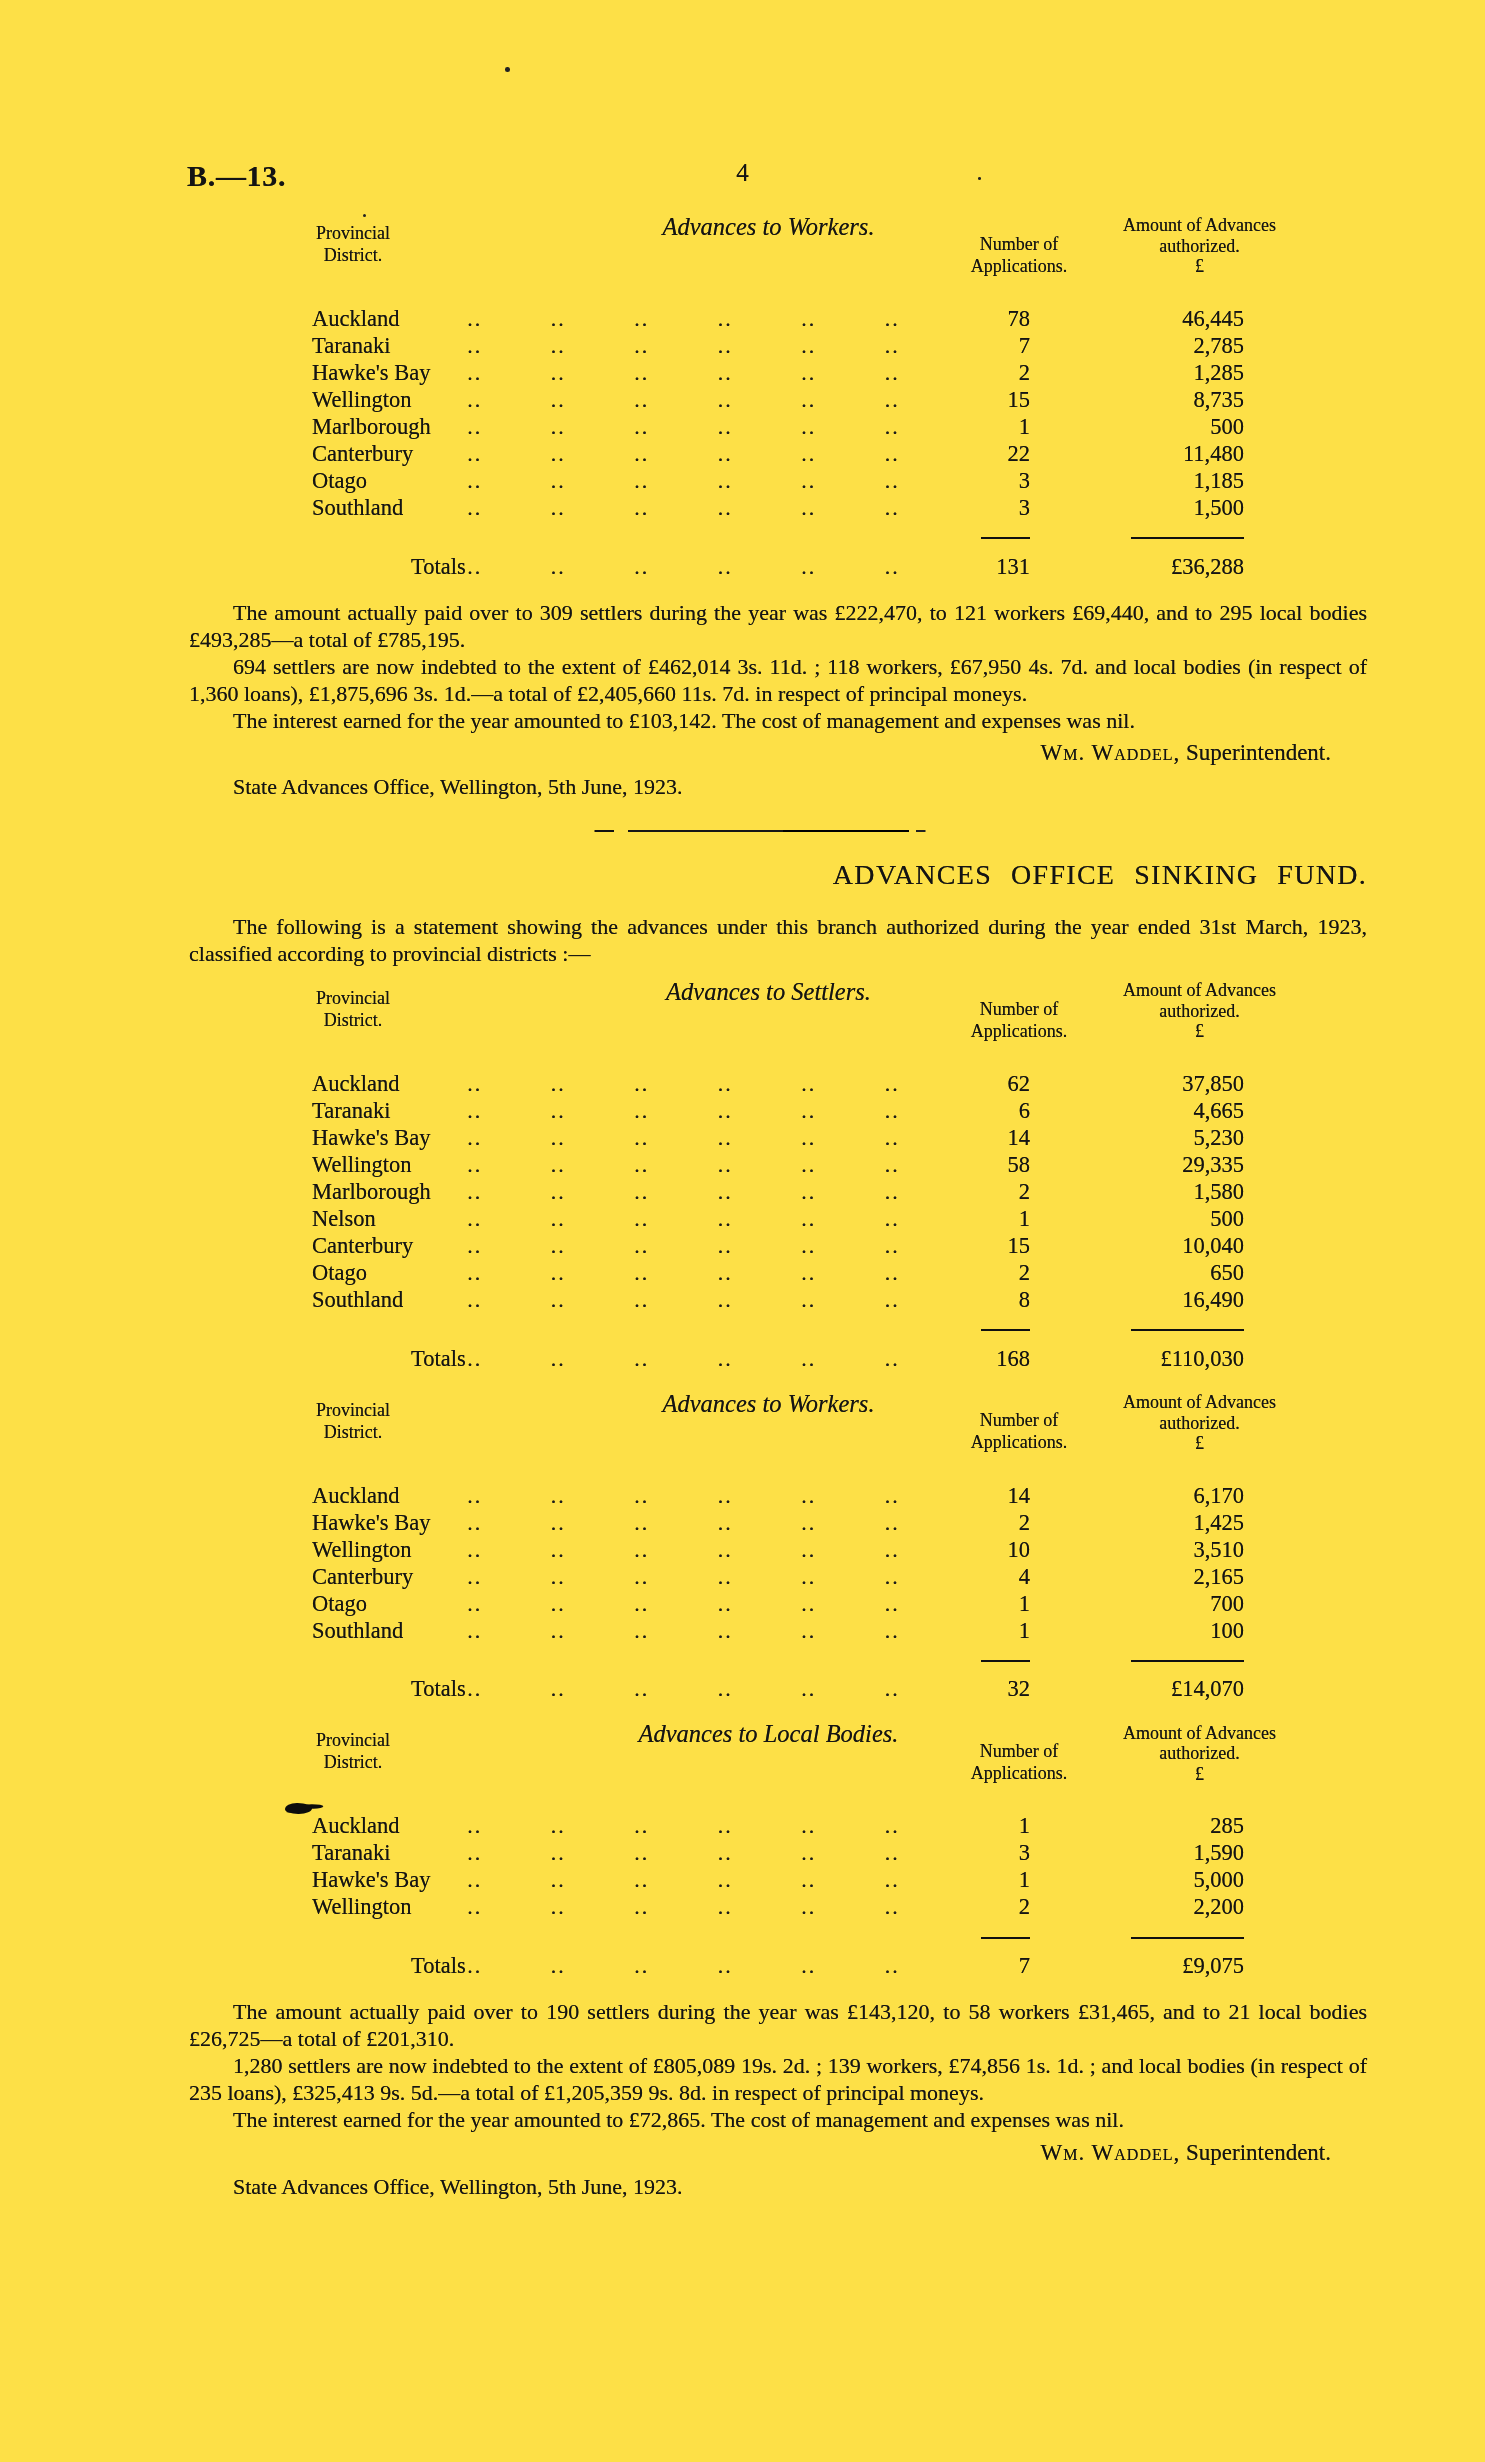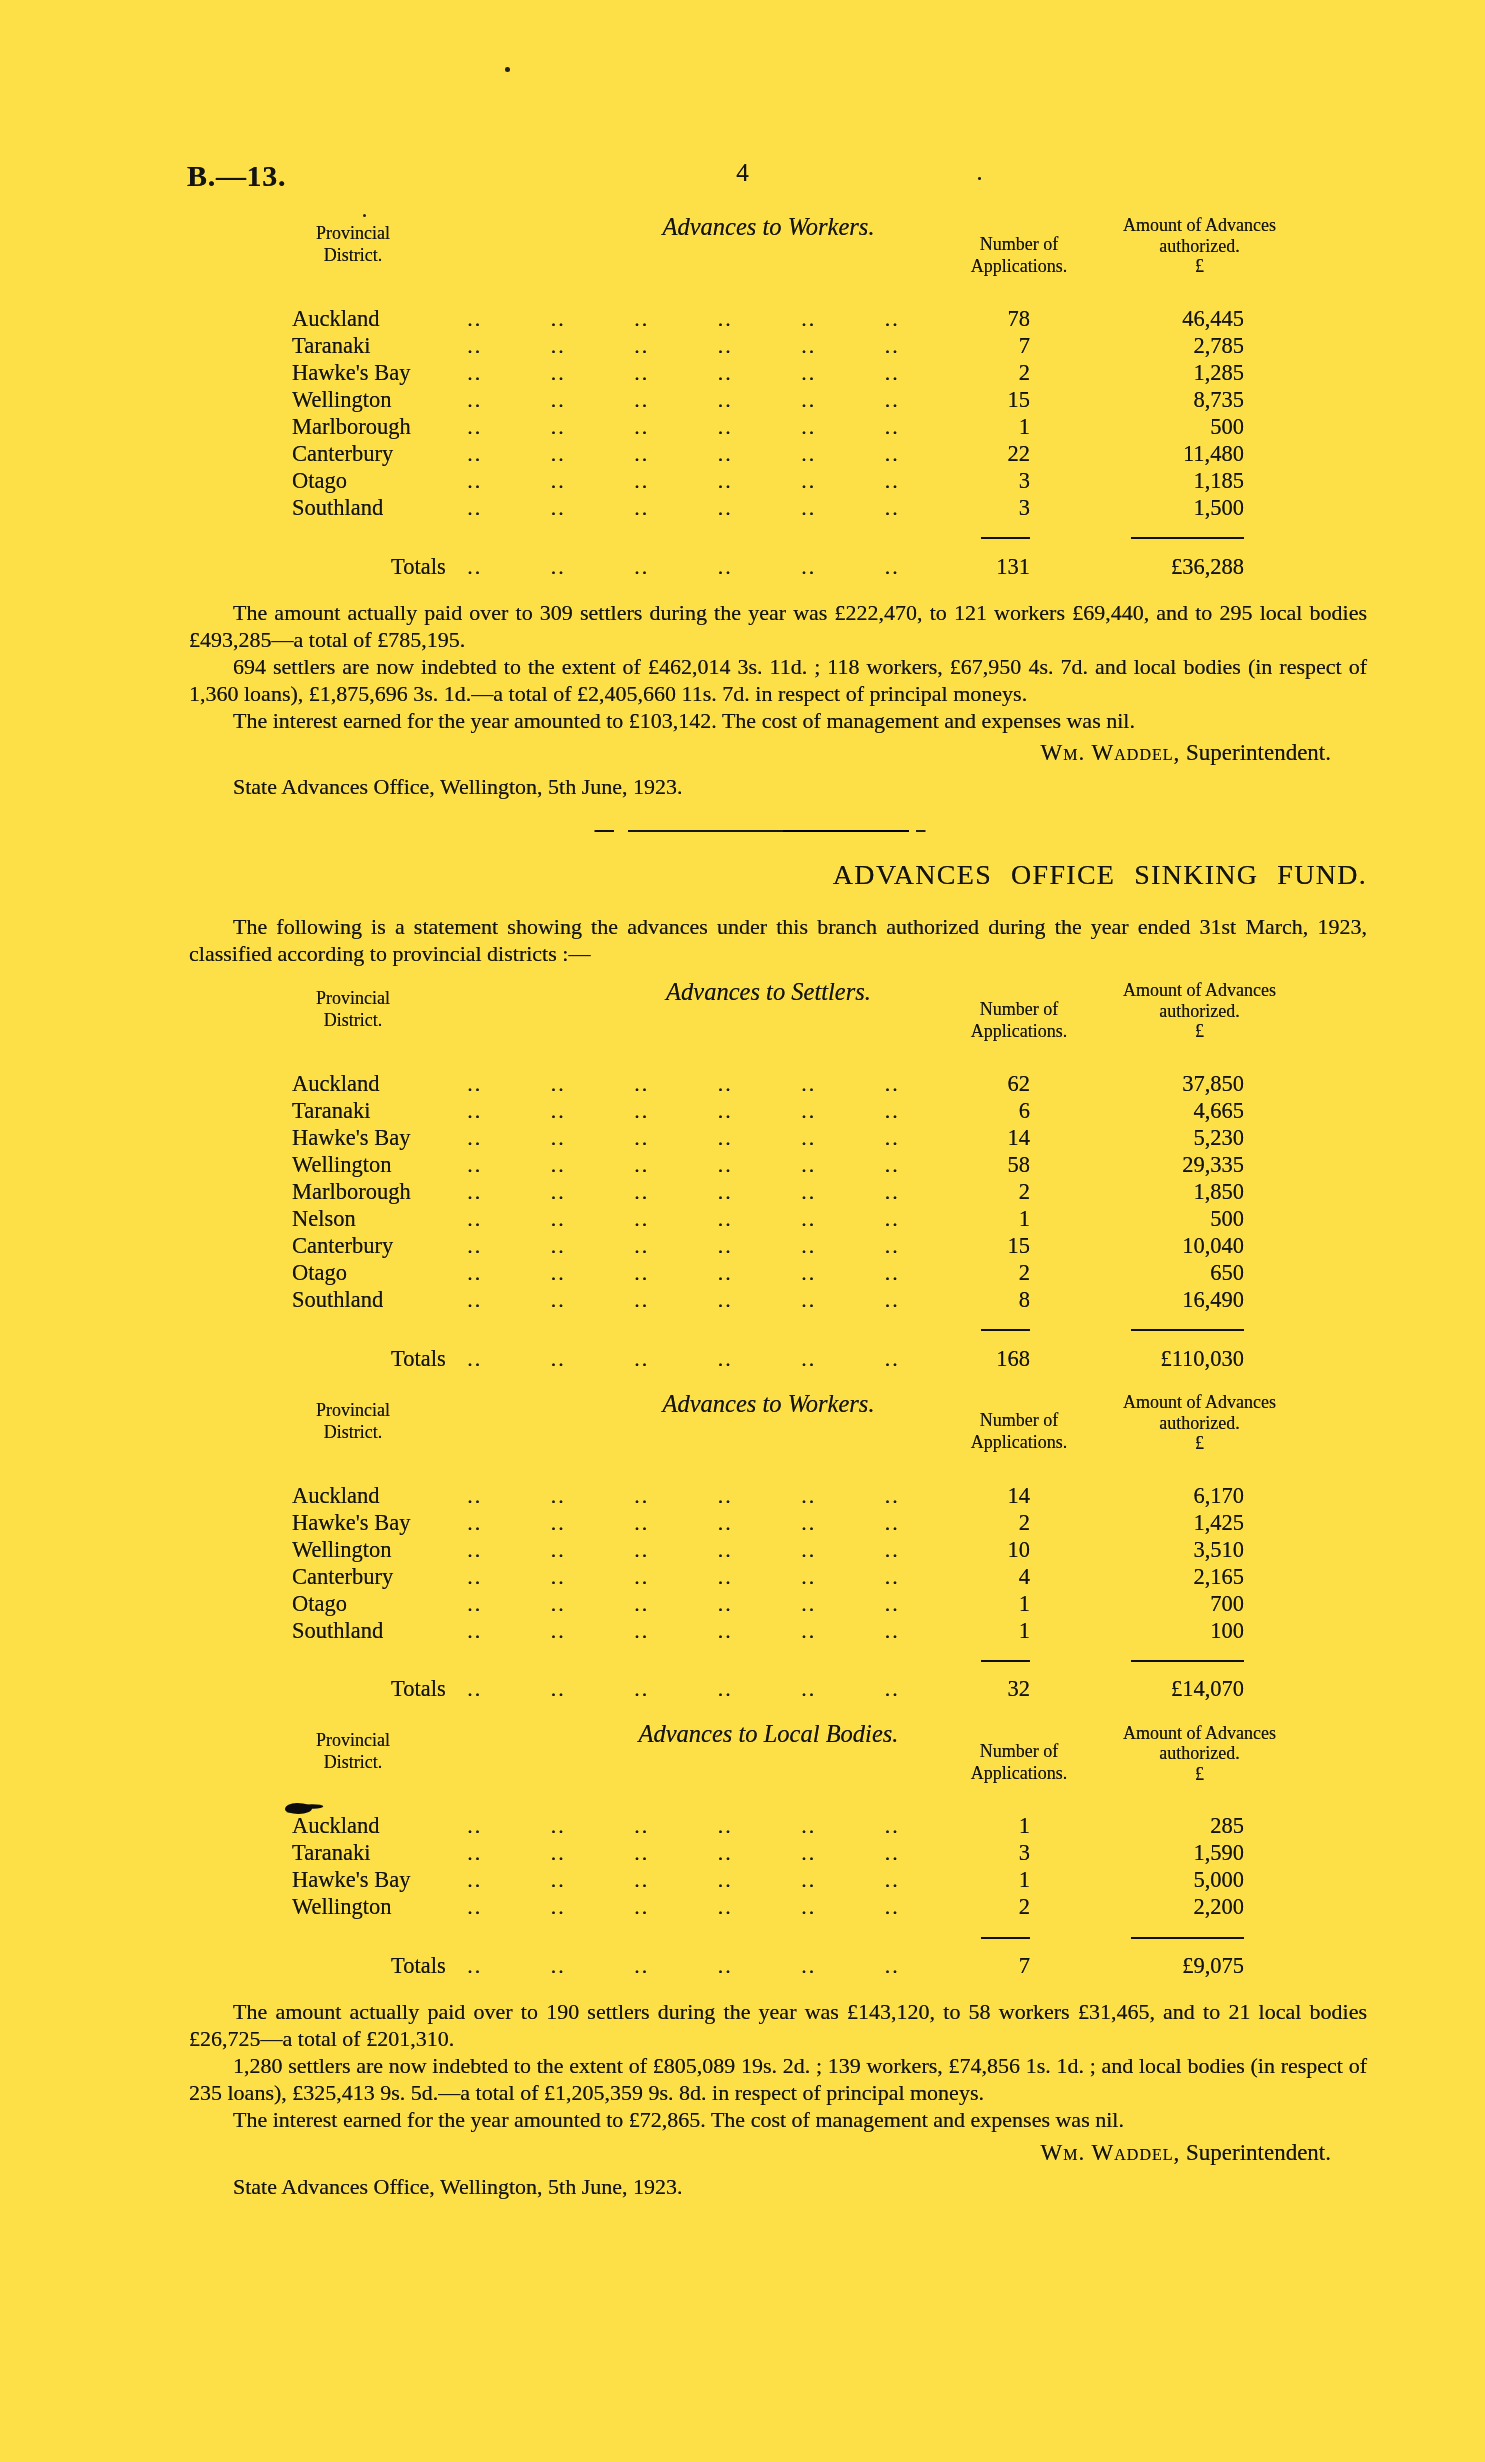--- a/index.html
+++ b/index.html
@@ -28,21 +28,21 @@
   .tbl-head { position:relative; height:91px; font-size:18px; line-height:22px; }
   .h-district { position:absolute; left:0; top:8px; width:122px; text-align:center; }
   .h-title { position:absolute; left:311px; top:0px; width:331px; text-align:center;
              font-style:italic; font-size:24.5px; line-height:26.5px; }
   .h-apps { position:absolute; left:654px; top:18.5px; width:146px; text-align:center; }
   .h-amt  { position:absolute; left:808px; top:1.3px; width:199px; text-align:center; line-height:20.5px; }
   .t-row {
     display:grid; grid-template-columns:162px 480px 96px 218px;
     height:27px; line-height:27px; font-size:22.5px;
   }
-  .cell-d { white-space:nowrap; }
+  .cell-d { white-space:nowrap;margin-left:20px; }
   .leader {
     overflow:hidden; white-space:nowrap;
     letter-spacing:2px; word-spacing:61px; padding-left:13.2px;
     font-size:22px; color:#1b1b1b;
   }
   .cell-n { text-align:right; }
   .cell-a { text-align:right; padding-right:4px; }
   .rule-row { display:grid; grid-template-columns:162px 480px 96px 218px; height:24px; margin-top:5.3px; }
   .rule-n { grid-column:3; justify-self:end; align-self:center; width:49px; border-top:2px solid #101010; }
   .rule-a { grid-column:4; justify-self:end; align-self:center; width:113px; border-top:2px solid #101010; margin-right:4px; }
@@ -225,21 +225,21 @@
       <div class="t-row">
         <span class="cell-d">Wellington</span>
         <span class="leader">.. .. .. .. .. .. .. ..</span>
         <span class="cell-n">58</span>
         <span class="cell-a">29,335</span>
       </div>
       <div class="t-row">
         <span class="cell-d">Marlborough</span>
         <span class="leader">.. .. .. .. .. .. .. ..</span>
         <span class="cell-n">2</span>
-        <span class="cell-a">1,850</span>
+        <span class="cell-a">1,580</span>
       </div>
       <div class="t-row">
         <span class="cell-d">Nelson</span>
         <span class="leader">.. .. .. .. .. .. .. ..</span>
         <span class="cell-n">1</span>
         <span class="cell-a">500</span>
       </div>
       <div class="t-row">
         <span class="cell-d">Canterbury</span>
         <span class="leader">.. .. .. .. .. .. .. ..</span>

